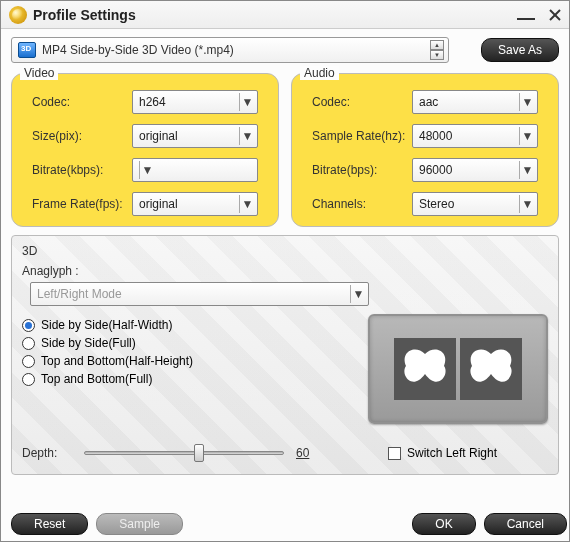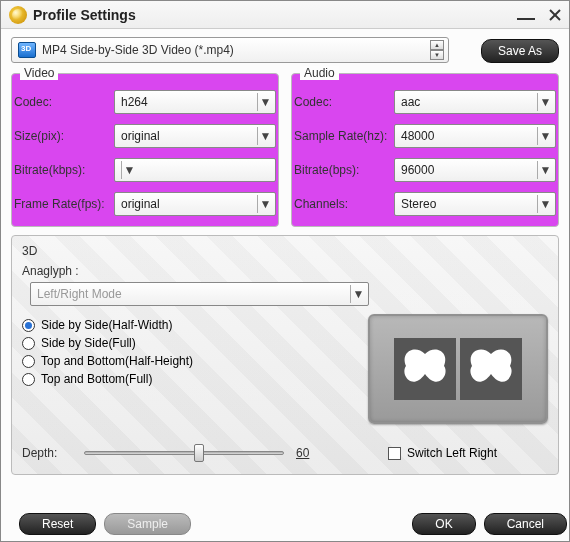--- a/index.html
+++ b/index.html
@@ -6,30 +6,30 @@
   body { background: #ccc; }
   .window { width: 570px; height: 542px; background: #fcfcfc; border: 1px solid #888; position: relative; }
   .titlebar { height: 28px; background: linear-gradient(#f8f8f8,#eee); display: flex; align-items: center; padding: 0 8px; border-bottom: 1px solid #ccc; }
   .titlebar .icon { width: 18px; height: 18px; margin-right: 6px; background: radial-gradient(circle at 40% 40%, #ffd84a, #c48800); border-radius: 50%; position: relative; }
   .titlebar .icon::after { content:''; position:absolute; inset:3px; background: radial-gradient(circle at 30% 30%, #fff8d0, transparent 60%); border-radius:50%; }
   .titlebar .title { font-weight: bold; font-size: 14px; color: #222; flex: 1; }
   .titlebar .min { width: 18px; height: 2px; background: #333; margin-right: 14px; align-self: center; margin-top: 8px; cursor: pointer; }
   .titlebar .close { width: 12px; height: 12px; cursor: pointer; }
   .titlebar .close svg { width: 12px; height: 12px; }
   .content { padding: 8px 10px; }
-  .toprow { display: flex; gap: 19px; align-items: flex-end; margin-bottom: 10px; }
+  .toprow { display: flex; gap: 19px; align-items: center; margin-bottom: 10px; }
   .profilesel { flex: 1; height: 26px; border: 1px solid #999; border-radius: 3px; background: linear-gradient(#fff,#f0f0f0); display: flex; align-items: center; padding: 0 4px 0 6px; }
   .profilesel .picon { width: 18px; height: 16px; margin-right: 6px; background: linear-gradient(#6fb5ff,#1a6fcf); border: 1px solid #0a4c90; border-radius: 2px; position: relative; }
   .profilesel .picon::after { content:'3D'; color:#fff; font-size:8px; font-weight:bold; position:absolute; top:1px; left:2px; }
   .profilesel .ptext { flex: 1; color:#333; }
   .spinbtn { display: flex; flex-direction: column; width: 14px; height: 20px; }
   .spinbtn div { flex:1; border:1px solid #888; background:linear-gradient(#fff,#ddd); display:flex; align-items:center; justify-content:center; font-size:6px; color:#444; }
   .saveas { background: linear-gradient(#555,#222); color:#fff; border:1px solid #111; border-radius: 10px; padding: 4px 16px; height: 24px; cursor:pointer;margin-left:13px; }
   .cols { display:flex; gap:12px; margin-bottom: 8px; }
-  .fieldset { flex:1; border:1px solid #bbb; border-radius:4px; padding: 6px 2px 10px; position: relative; background:#d946ef; }
+  .fieldset { flex:1; border:1px solid #bbb; border-radius:12px; padding: 6px 20px 10px; position: relative; background:#fde047; }
   .fieldset .legend { position:absolute; top:-8px; left:8px; background:#fdfdfd; padding:0 4px; color:#333; }
   .row { display:flex; align-items:center; margin-top: 10px; }
   .row label { width: 100px; color:#333; }
   .cols .row .combo { flex:1; }
   .combo { height: 24px; border:1px solid #888; border-radius:2px; background:linear-gradient(#fff,#f0f0f0); display:flex; align-items:center; padding:0 2px 0 6px; }
   .combo span { flex:1; color:#222; }
   .combo .arrow { width:16px; height:18px; border-left:1px solid #aaa; display:flex; align-items:center; justify-content:center; color:#444; }
   .threed { border:1px solid #bbb; border-radius:4px; padding: 8px 10px 14px; background: linear-gradient(#f5f5f5,#e8e8e8); position:relative; }
   .threed::before { content:''; position:absolute; inset:0; background: repeating-linear-gradient(45deg, rgba(255,255,255,0.2) 0 18px, rgba(200,200,200,0.12) 18px 36px); border-radius:4px; pointer-events:none; }
   .threed > * { position:relative; }
@@ -45,21 +45,21 @@
   .preview { width:180px; height:110px; background: linear-gradient(#b8b8b8,#9a9a9a); border:2px solid #919191; border-radius:6px; box-shadow: inset 0 0 4px rgba(0,0,0,0.2), 0 1px 2px rgba(0,0,0,0.3); display:flex; align-items:center; justify-content:center; gap:4px; }
   .bf { width:62px; height:62px; background:#555; display:flex; align-items:center; justify-content:center; }
   .bf svg { width:50px; height:50px; }
   .depthrow { display:flex; align-items:center; gap:12px; margin-top:22px; }
   .depthrow .lbl { color:#333; width:50px; }
   .slider { flex:0 0 200px; height:4px; background: linear-gradient(#aaa,#ddd); border:1px solid #888; border-radius:2px; position:relative; display:flex; align-items:center; }
   .slider .thumb { position:absolute; left:55%; width:10px; height:18px; background: linear-gradient(#fff,#ccc); border:1px solid #777; border-radius:2px; top:-8px; cursor:pointer; }
   .depthval { color:#333; width:36px;text-decoration:underline; }
   .chk { display:flex; align-items:flex-end; gap:6px; cursor:pointer; margin-left:44px;}
   .chk .box { width:13px; height:13px; border:1px solid #555; background:#fff; }
-  .footer { position:absolute; bottom:6px; left:16px; right:0; padding: 0 2px; display:flex; align-items:center; }
+  .footer { position:absolute; bottom:6px; left:8px; right:0; padding: 0 2px; display:flex; align-items:center; }
   .btn { background: linear-gradient(#555,#222); color:#fff; border:1px solid #111; border-radius:10px; padding: 4px 22px; height:22px; line-height:13px; cursor:pointer; }
   .btn.disabled { background: linear-gradient(#bbb,#999); color:#eee; border-color:#888; cursor:default; }
   .footer .spacer { flex:1; }
 </style>
 </head>
 <body>
 
 <div class="window">
   <div class="titlebar">
     <div class="icon"></div>

